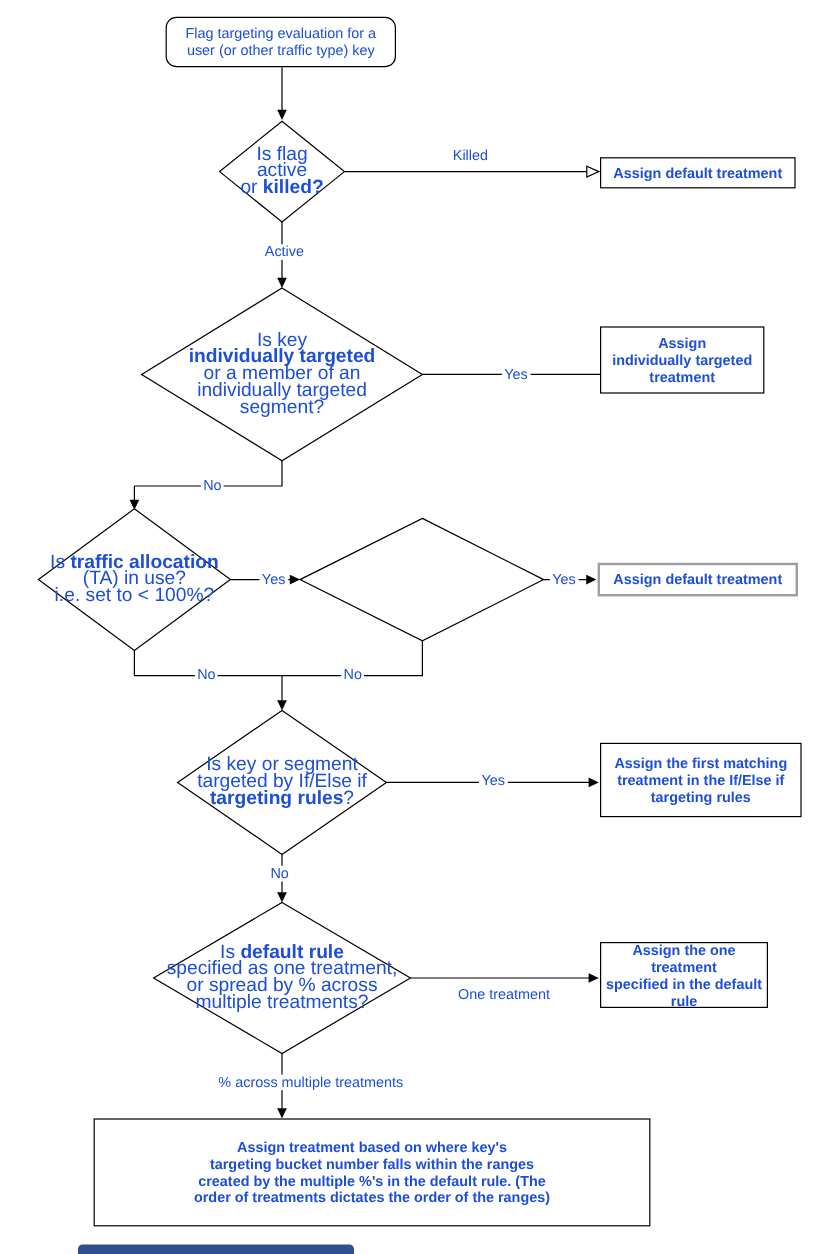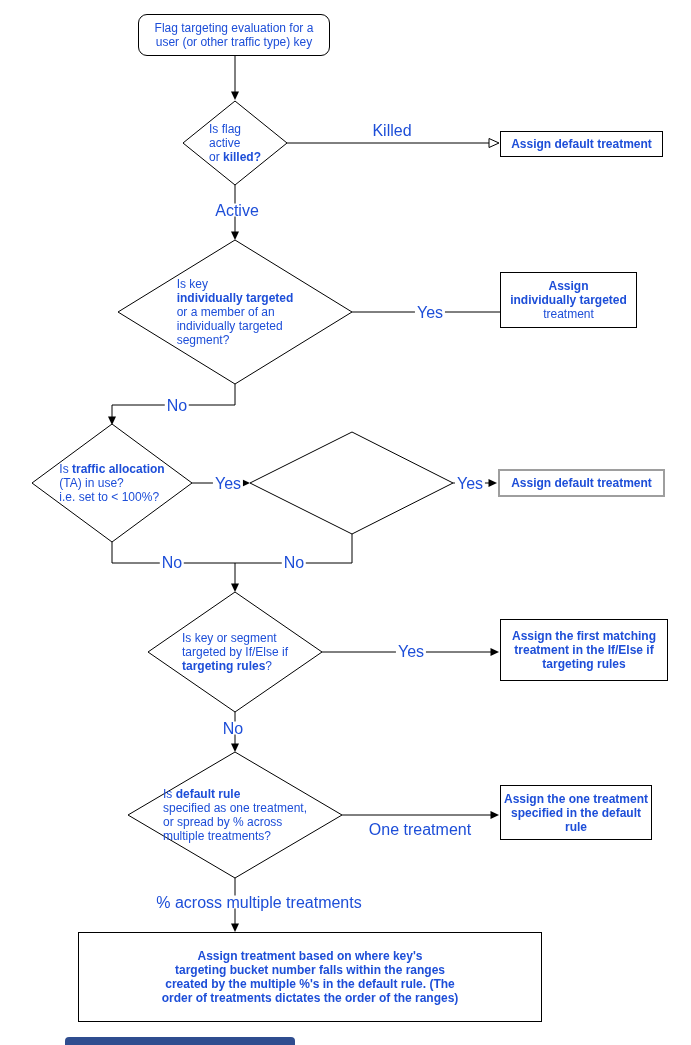--- a/index.html
+++ b/index.html
@@ -7,32 +7,32 @@
     position:relative;width:691px;height:1045px;background:#ffffff;overflow:hidden;
     font-family:"Liberation Sans", sans-serif;color:#1d4ed8;
   }
   svg.wires{position:absolute;left:0;top:0;}
   .wire{stroke:var(--line,#000);stroke-width:1;fill:none;}
   .arrow{fill:var(--line,#000);stroke:none;}
   .arrow-open{fill:#ffffff;stroke:var(--line,#000);stroke-width:1;}
   .shape{fill:var(--node-fill,#fff);stroke:var(--node-border,#000);stroke-width:1;}
   .node-text{
     position:absolute;transform:translate(-50%,-50%);
-    font-size:12px;line-height:14px;text-align:left;white-space:nowrap;
+    font-size:16px;line-height:14px;text-align:center;white-space:nowrap;
   }
   .box{
     position:absolute;border:1px solid var(--node-border,#000);background:var(--node-fill,#fff);
     display:flex;align-items:center;justify-content:center;
     font-size:12px;line-height:14px;text-align:center;box-sizing:border-box;
   }
   .box.terminator{border-radius:9px;}
   .box.muted{border:2px solid var(--muted-border,#9e9e9e);}
   .edge-label{
     position:absolute;transform:translate(-50%,-50%);
-    font-size:16px;line-height:13px;background:#ffffff;padding:0 2px;white-space:nowrap;
+    font-size:12px;line-height:13px;background:#ffffff;padding:0 2px;white-space:nowrap;
   }
   .scroll-thumb{
     position:absolute;left:65px;top:1037px;width:230px;height:8px;
     background:var(--scrollbar,#2f4d8f);border-radius:4px 4px 0 0;
   }
 </style>
 </head>
 <body>
 
 <div class="canvas">
@@ -84,39 +84,39 @@
   <div class="box" style="left:500px;top:131px;width:163px;height:26px;">
     <div>
         <div><span style="font-weight: bold;">Assign default treatment</span></div>
       </div>
   </div>
 
   <div class="box" style="left:500px;top:272px;width:137px;height:56px;">
     <div>
         <div><span style="font-weight: bold;">Assign</span></div>
         <div><span style="font-weight: bold;">individually targeted</span></div>
-        <div><span style="font-weight: normal;">treatment</span></div>
+        <div><span style="font-weight: bold;">treatment</span></div>
       </div>
   </div>
 
   <div class="box muted" style="left:498px;top:469px;width:167px;height:28px;">
     <div>
         <div><span style="font-weight: bold;">Assign default treatment</span></div>
       </div>
   </div>
 
   <div class="box" style="left:500px;top:619px;width:168px;height:62px;">
     <div>
         <div><span style="font-weight: bold;">Assign the first matching</span></div>
         <div><span style="font-weight: bold;">treatment in the If/Else if</span></div>
         <div><span style="font-weight: bold;">targeting rules</span></div>
       </div>
   </div>
 
-  <div class="box" style="left:500px;top:785px;width:152px;height:55px;">
+  <div class="box" style="left:500px;top:785px;width:140px;height:55px;">
     <div>
         <div><span style="font-weight: bold;">Assign the one treatment</span></div>
         <div><span style="font-weight: bold;">specified in the default rule</span></div>
       </div>
   </div>
 
   <div class="box" style="left:78px;top:932px;width:464px;height:90px;">
     <div>
         <div><span style="font-weight: bold;">Assign treatment based on where key's</span></div>
         <div><span style="font-weight: bold;">targeting bucket number falls within the ranges</span></div>

